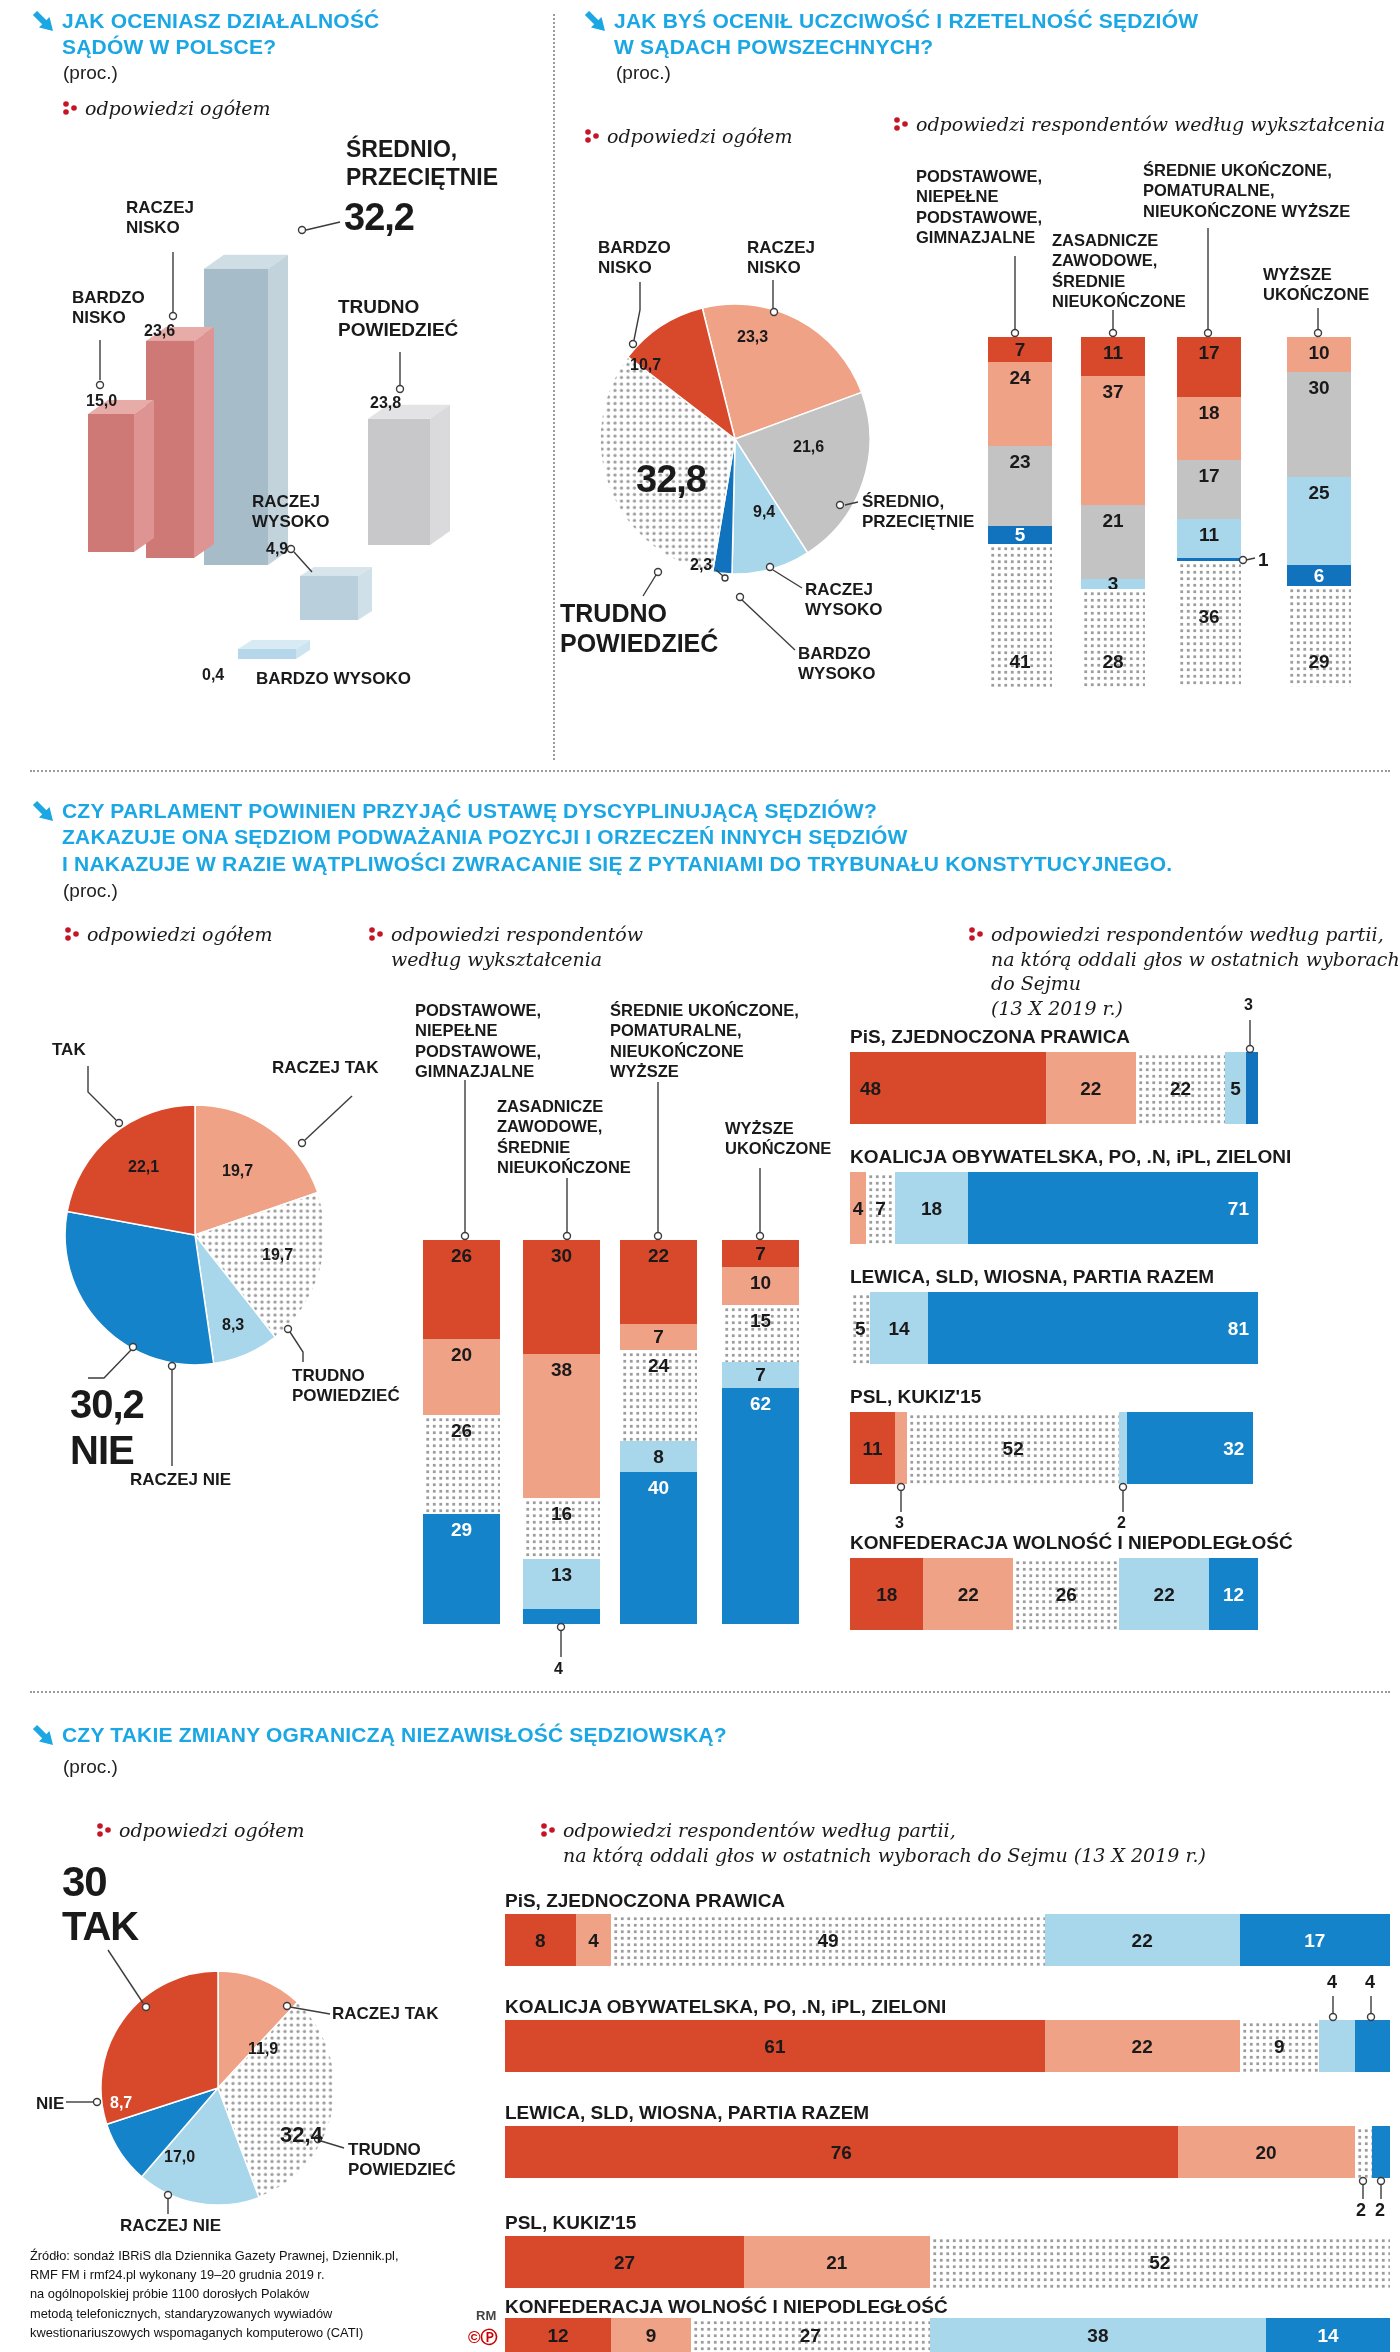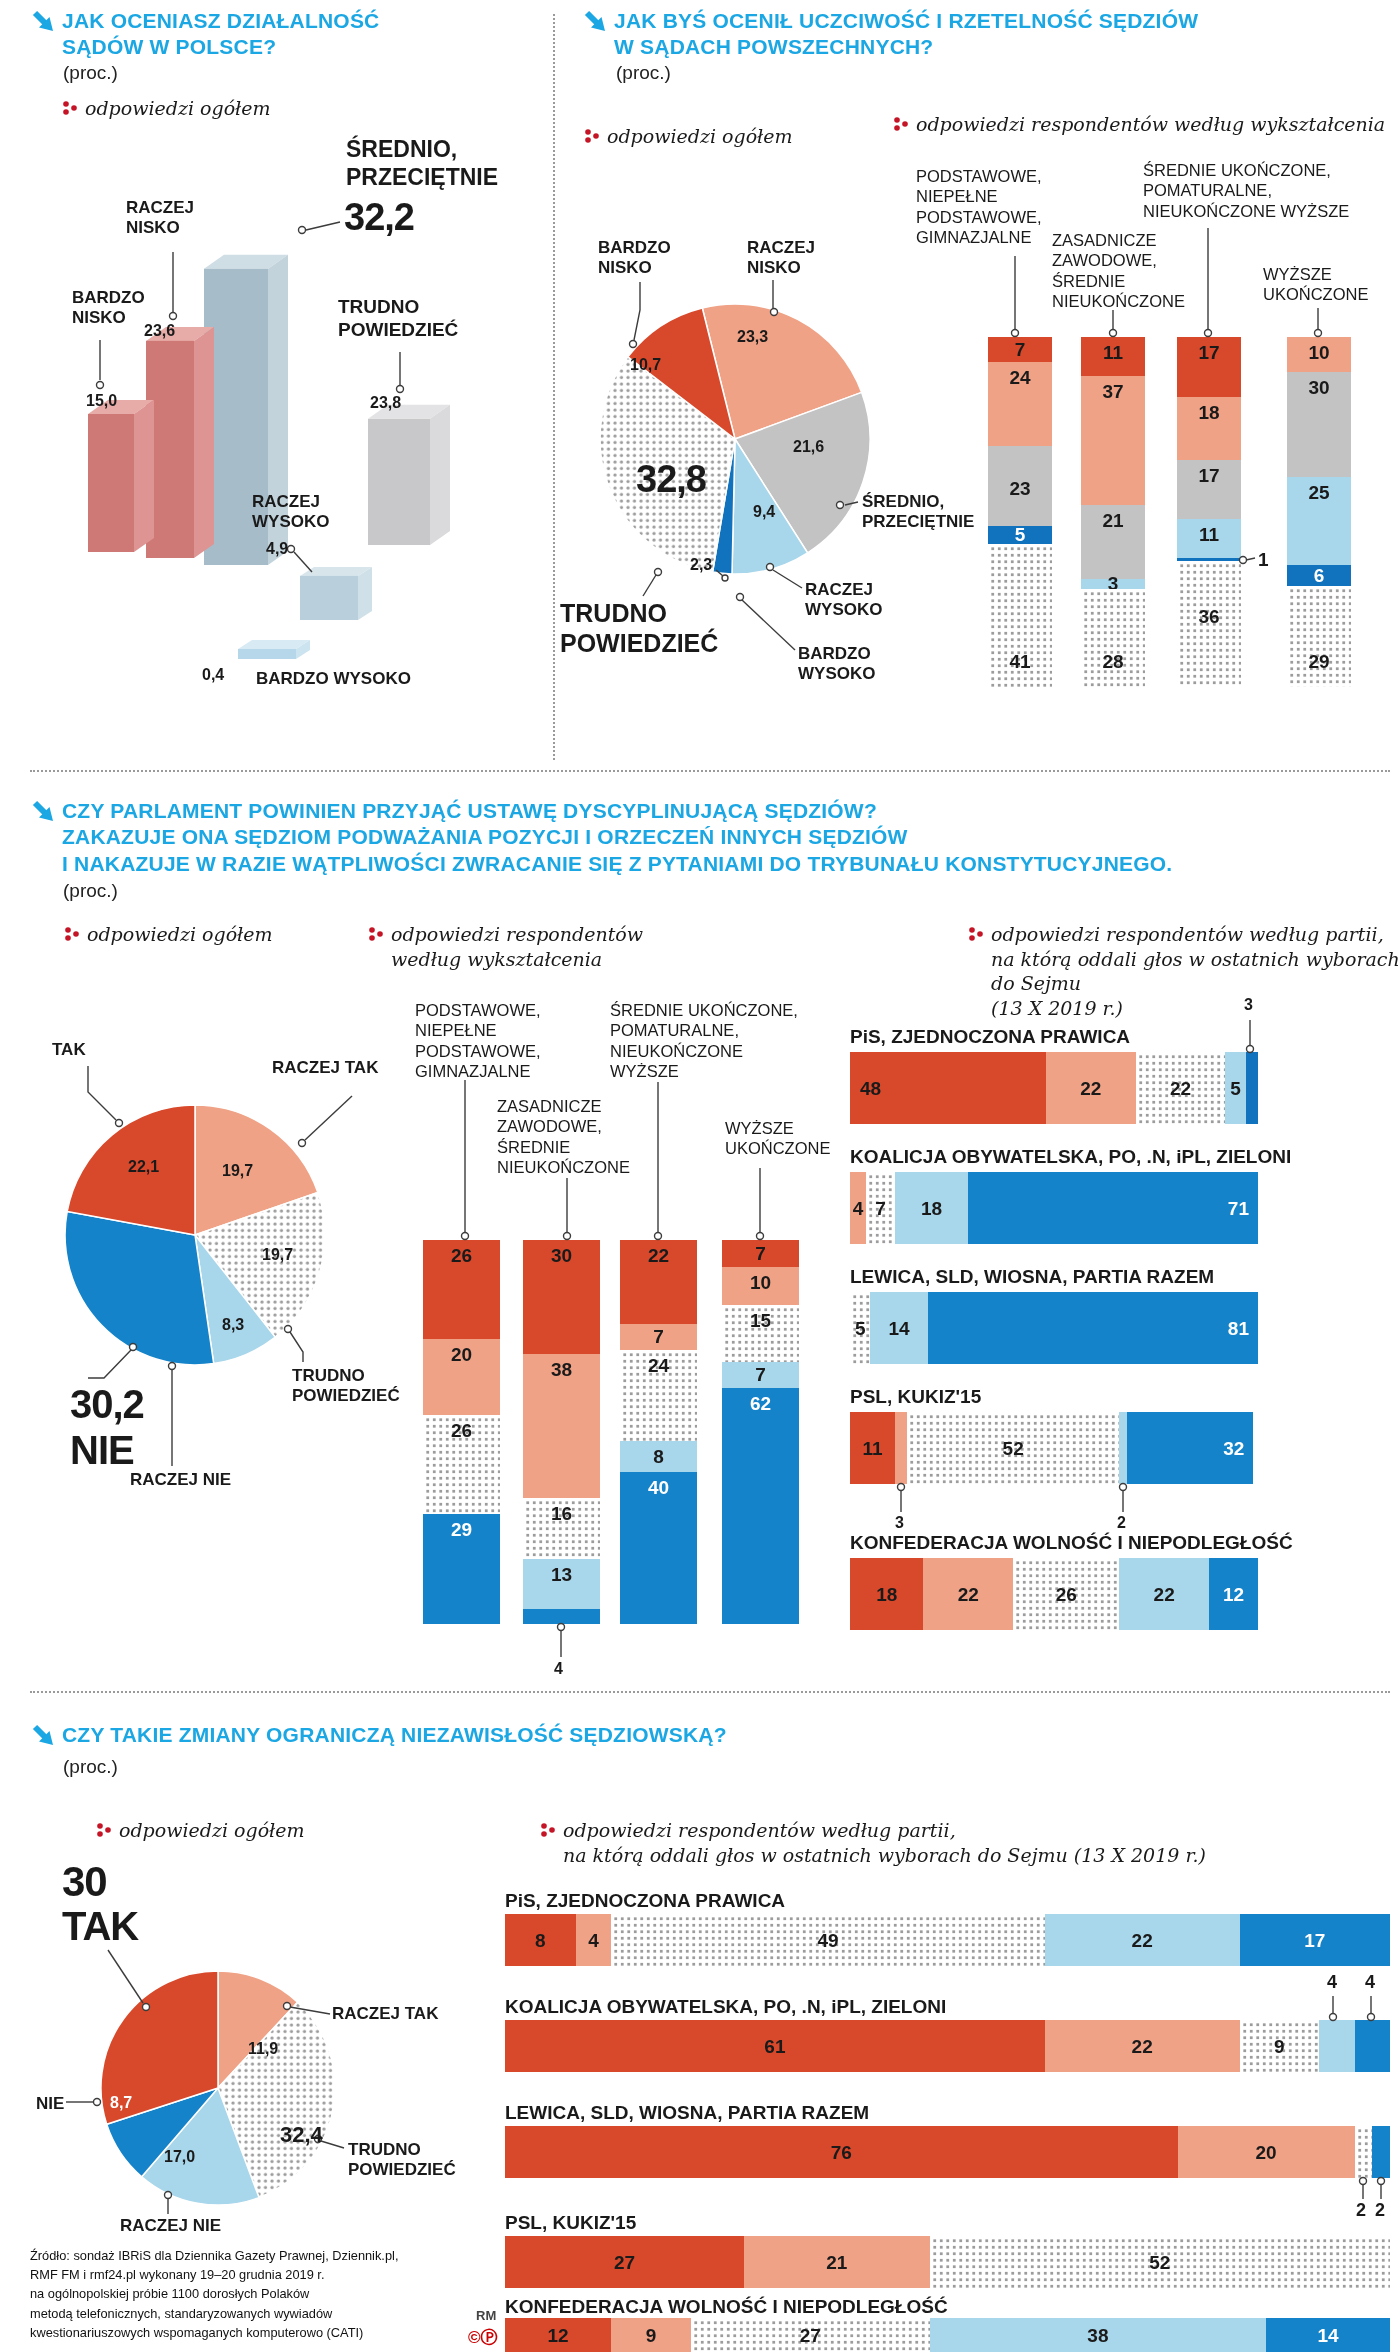--- a/index.html
+++ b/index.html
@@ -9,21 +9,21 @@
   .txt{position:absolute;z-index:5}
   .title{color:#1ba7e3;font-weight:bold;font-size:21px;line-height:1.25;white-space:pre-line;letter-spacing:.2px}
   .proc{font-size:19px;color:#222}
   .leg-row{display:flex;gap:8px;align-items:flex-start}
   .leg{font-family:"DejaVu Serif",serif;font-style:italic;font-size:19px;line-height:1.3;white-space:pre-line}
   .lbl{font-weight:bold;font-size:17px;line-height:1.2;white-space:pre-line}
   .lbl-big{font-weight:bold;font-size:20px;line-height:1.2;white-space:pre-line}
   .val{font-weight:bold;font-size:16px}
   .big{font-weight:bold;font-size:38px;letter-spacing:-1px}
   .huge{font-weight:bold;font-size:40px;letter-spacing:-1px}
-  .hdr{font-weight:normal;font-size:16.5px;line-height:1.24;white-space:pre-line}
+  .hdr{font-weight:bold;font-size:16.5px;line-height:1.24;white-space:pre-line}
   .rowlbl{font-weight:bold;font-size:19px}
   .src{font-size:12.8px;line-height:1.5;white-space:pre-line;color:#111}
   .white{color:#fff}
   .vstack{position:absolute;display:flex;flex-direction:column;z-index:2}
   .vstack .seg{width:100%;display:flex;justify-content:center;box-sizing:border-box}
   .hbar{position:absolute;display:flex;z-index:2}
   .hbar .seg{height:100%;display:flex;align-items:center;box-sizing:border-box}
   .seg span{font-weight:bold;font-size:19px;line-height:1}
   .seg.blue span,.seg.darkblue span{color:#fff}
   .darkred{background:#d8492c}
@@ -180,21 +180,21 @@
 NIEUKOŃCZONE WYŻSZE</div>
   <div class="txt hdr" style="left:1263px;top:264px">WYŻSZE
 UKOŃCZONE</div>
   <div class="vstack" style="left:988px;top:337px;width:64px">
       <div class="seg darkred" style="height: 24.5px; align-items: center;">
         <span>7</span>
       </div>
       <div class="seg salmon" style="height: 84px; align-items: flex-start;">
         <span style="padding-top: 6px;">24</span>
       </div>
-      <div class="seg gray" style="height: 80.5px; align-items: center;">
+      <div class="seg gray" style="height: 80.5px; align-items: flex-start;">
         <span style="padding-top: 6px;">23</span>
       </div>
       <div class="seg darkblue" style="height: 17.5px; align-items: center;">
         <span>5</span>
       </div>
       <div class="seg dotted" style="height: 143.5px; align-items: flex-end;">
         <span style="padding-bottom: 16px;">41</span>
       </div>
     </div>
   <div class="vstack" style="left:1081px;top:337px;width:64px">

